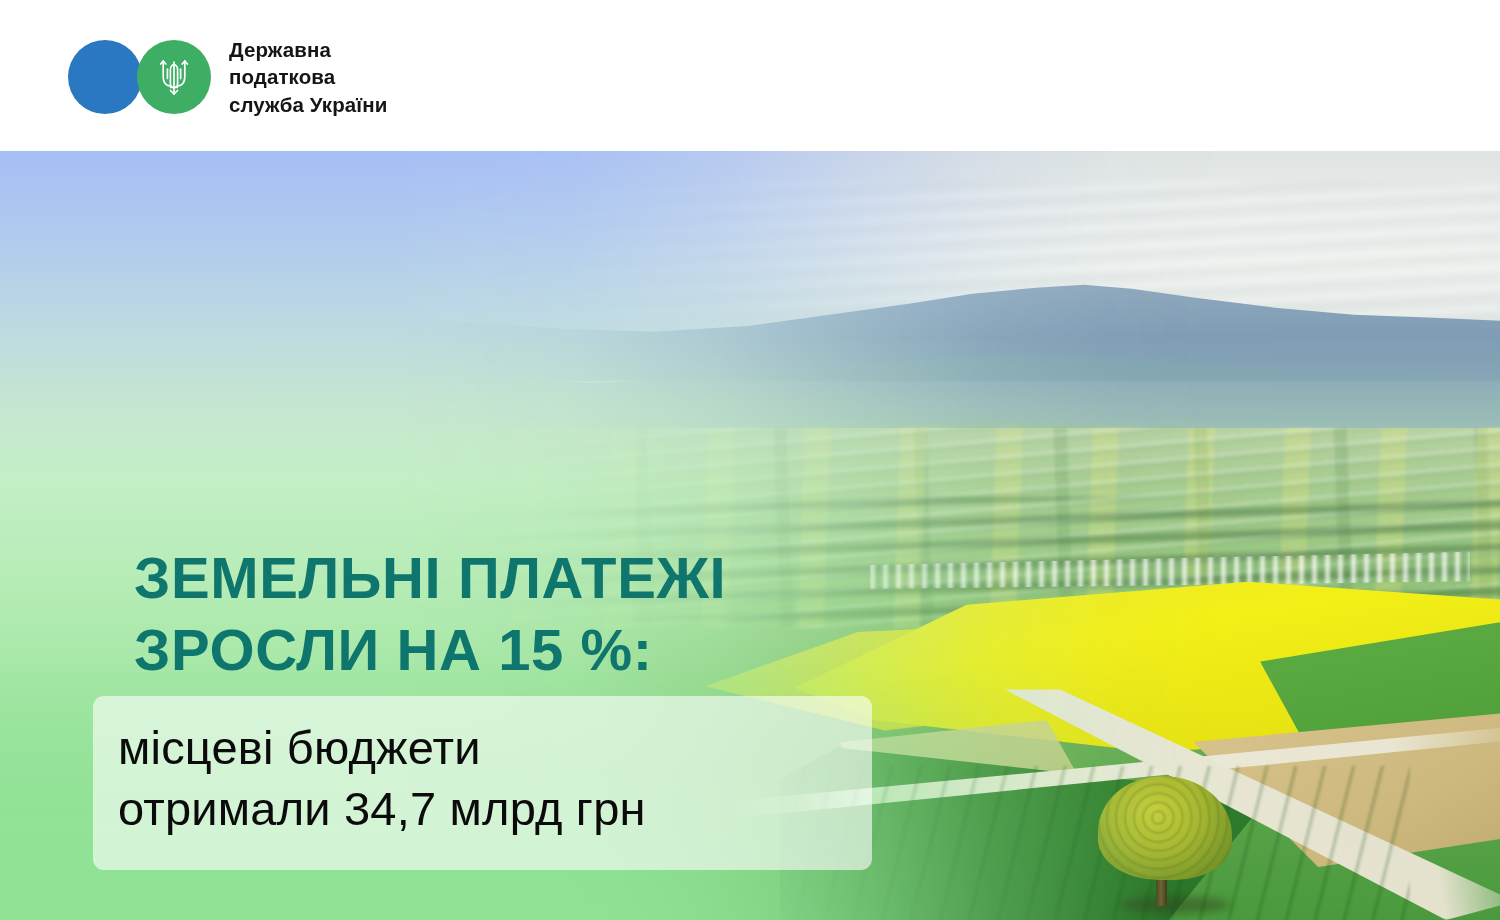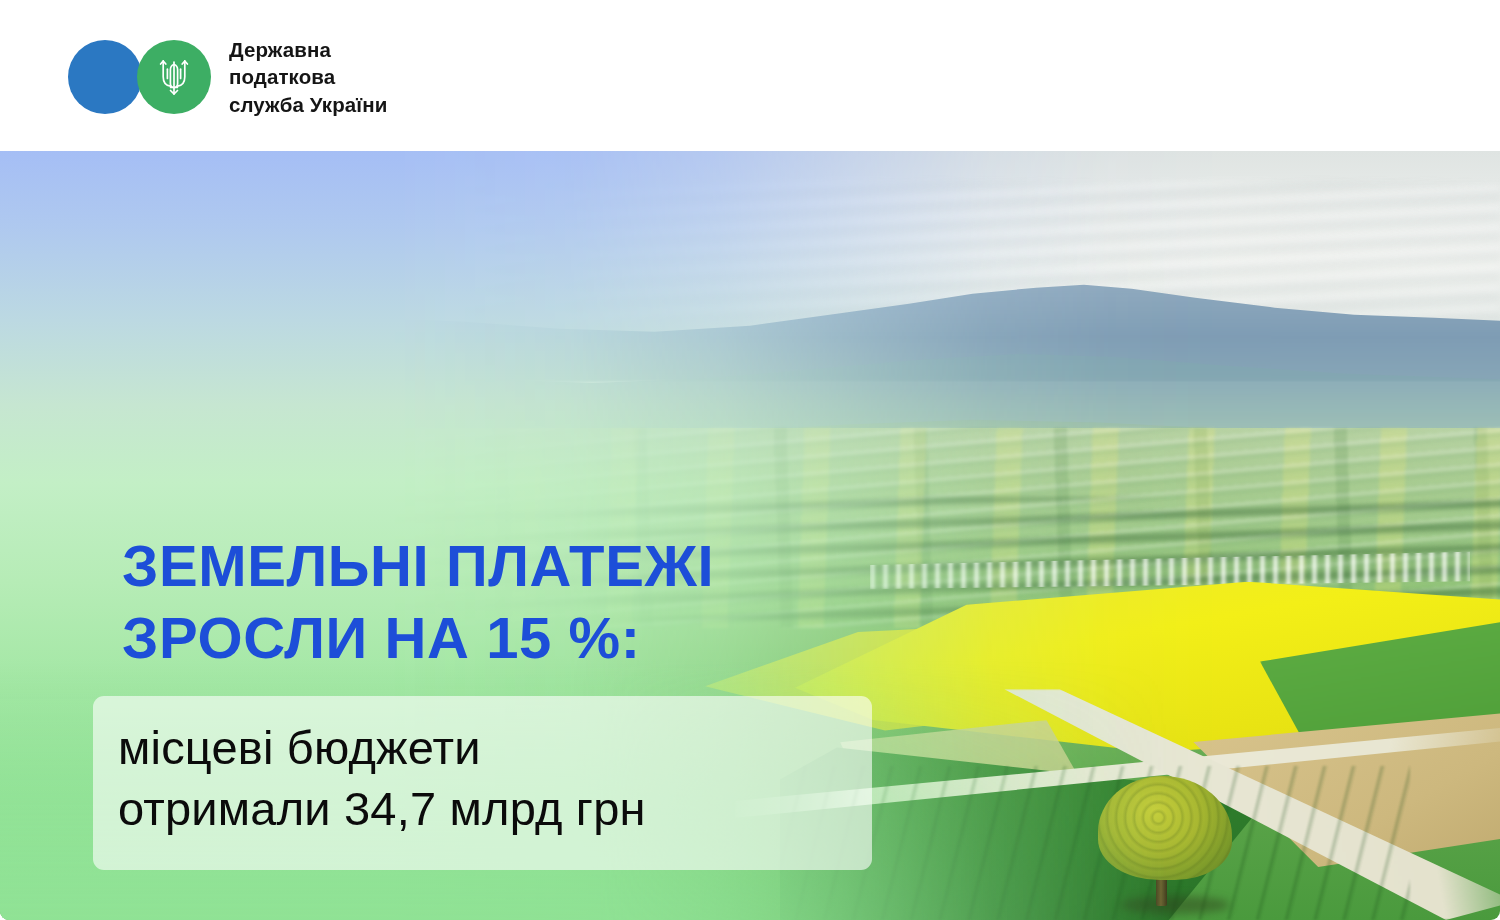--- a/index.html
+++ b/index.html
@@ -10,21 +10,20 @@
   body {
     font-family: "Liberation Sans", "DejaVu Sans", sans-serif;
   }
 
   .poster {
     position: relative;
     width: 1500px;
     height: 920px;
     overflow: hidden;
     background: #ffffff;
-    border-radius: 9px;
   }
 
   
   .header {
     position: absolute;
     left: 0;
     top: 0;
     width: 1500px;
     height: 151px;
     background: #ffffff;
@@ -386,26 +385,26 @@
     -webkit-mask-image: linear-gradient(90deg, rgba(0,0,0,1) 0%, rgba(0,0,0,1) 40%, rgba(0,0,0,0.35) 62%, rgba(0,0,0,0) 78%);
     mask-image: linear-gradient(90deg, rgba(0,0,0,1) 0%, rgba(0,0,0,1) 40%, rgba(0,0,0,0.35) 62%, rgba(0,0,0,0) 78%);
   }
 
   
   .headline {
     position: absolute;
     left: 118px;
     top: 375px;
     width: 790px;
-    margin: 4px;
+    margin: 16px;
     font-size: 58px;
     font-weight: bold;
     line-height: 1.24;
     letter-spacing: 0.6px;
-    color: #1d4ed8;
+    color: #0f766e;
     white-space: pre-line;
     z-index: 20;
   }
 
   .subtitle-box {
     position: absolute;
     left: 93px;
     top: 545px;
     width: 779px;
     height: 174px;

